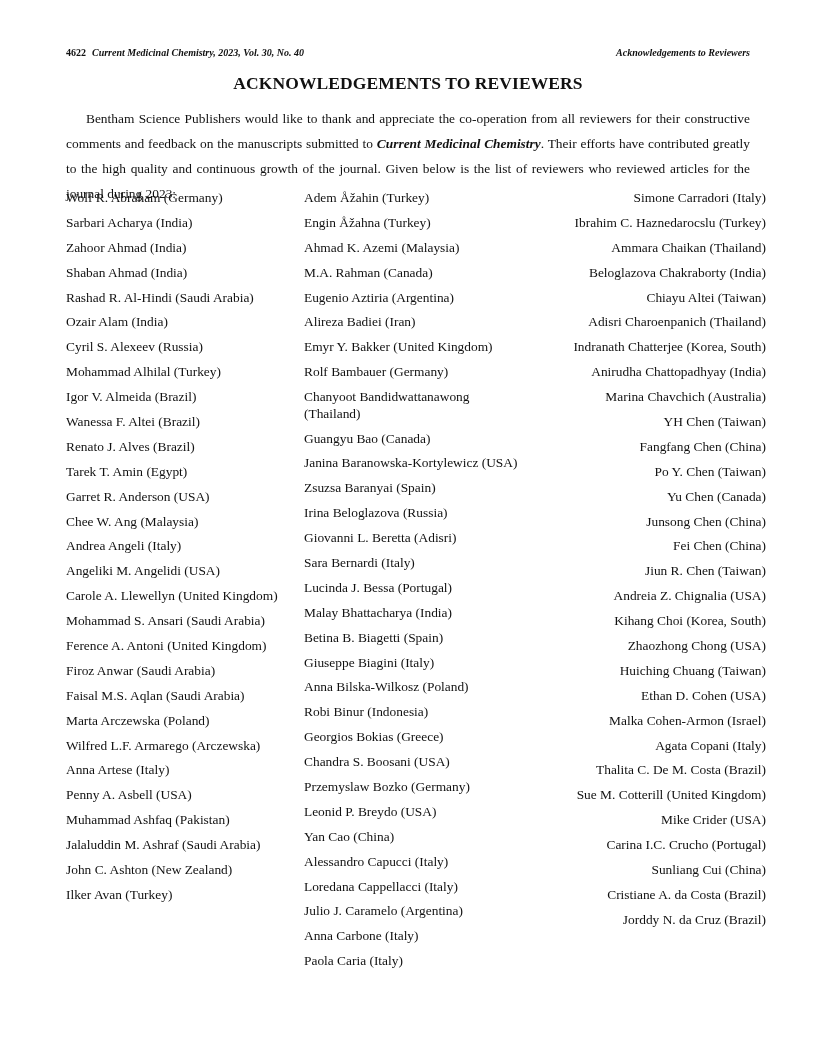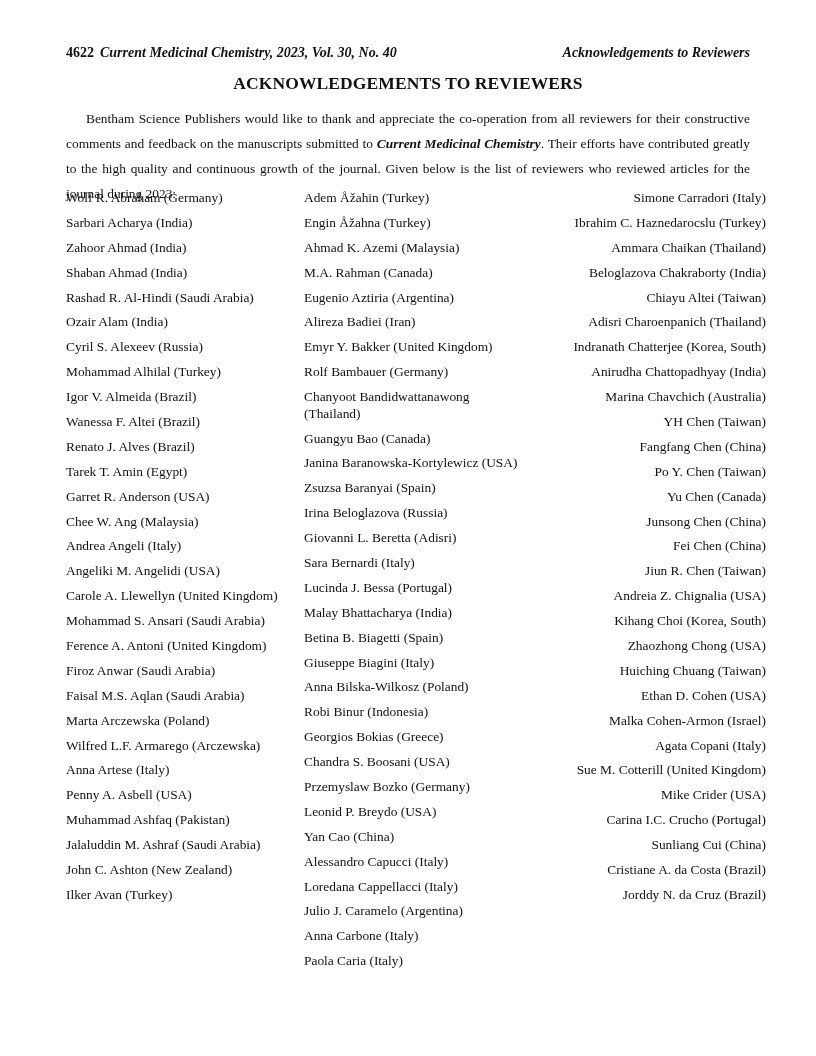--- a/index.html
+++ b/index.html
@@ -3,21 +3,21 @@
   <meta charset="utf-8">
   <style>
     html, body { margin: 0; padding: 0; background: #ffffff; }
     body {
       width: 816px; height: 1056px; position: relative; overflow: hidden;
       font-family: "Liberation Serif", "DejaVu Serif", serif;
       color: #111111;
     }
     .running-head {
       position: absolute; left: 66px; right: 66px; top: 47px;
-      font-size: 14px; font-weight: bold; line-height: 12px;
+      font-size: 10px; font-weight: bold; line-height: 12px;
       display: flex; justify-content: space-between;
     }
     .running-head .left .num { font-style: normal; margin-right: 6px; }
     .running-head i { font-style: italic; }
     .title {
       position: absolute; left: 66px; right: 66px; top: 72px;
       text-align: center; font-weight: bold; font-size: 17.5px; line-height: 22px;
       letter-spacing: 0.1px;
     }
     .intro {
@@ -136,20 +136,21 @@
       <p class="entry">Junsong Chen (China)</p>
       <p class="entry">Fei Chen (China)</p>
       <p class="entry">Jiun R. Chen (Taiwan)</p>
       <p class="entry">Andreia Z. Chignalia (USA)</p>
       <p class="entry">Kihang Choi (Korea, South)</p>
       <p class="entry">Zhaozhong Chong (USA)</p>
       <p class="entry">Huiching Chuang (Taiwan)</p>
       <p class="entry">Ethan D. Cohen (USA)</p>
       <p class="entry">Malka Cohen-Armon (Israel)</p>
       <p class="entry">Agata Copani (Italy)</p>
+      <p class="entry">Thalita C. De M. Costa (Brazil)</p>
       <p class="entry">Sue M. Cotterill (United Kingdom)</p>
       <p class="entry">Mike Crider (USA)</p>
       <p class="entry">Carina I.C. Crucho (Portugal)</p>
       <p class="entry">Sunliang Cui (China)</p>
       <p class="entry">Cristiane A. da Costa (Brazil)</p>
       <p class="entry">Jorddy N. da Cruz (Brazil)</p>
     </div>
 </div>
 
 </body></html>

